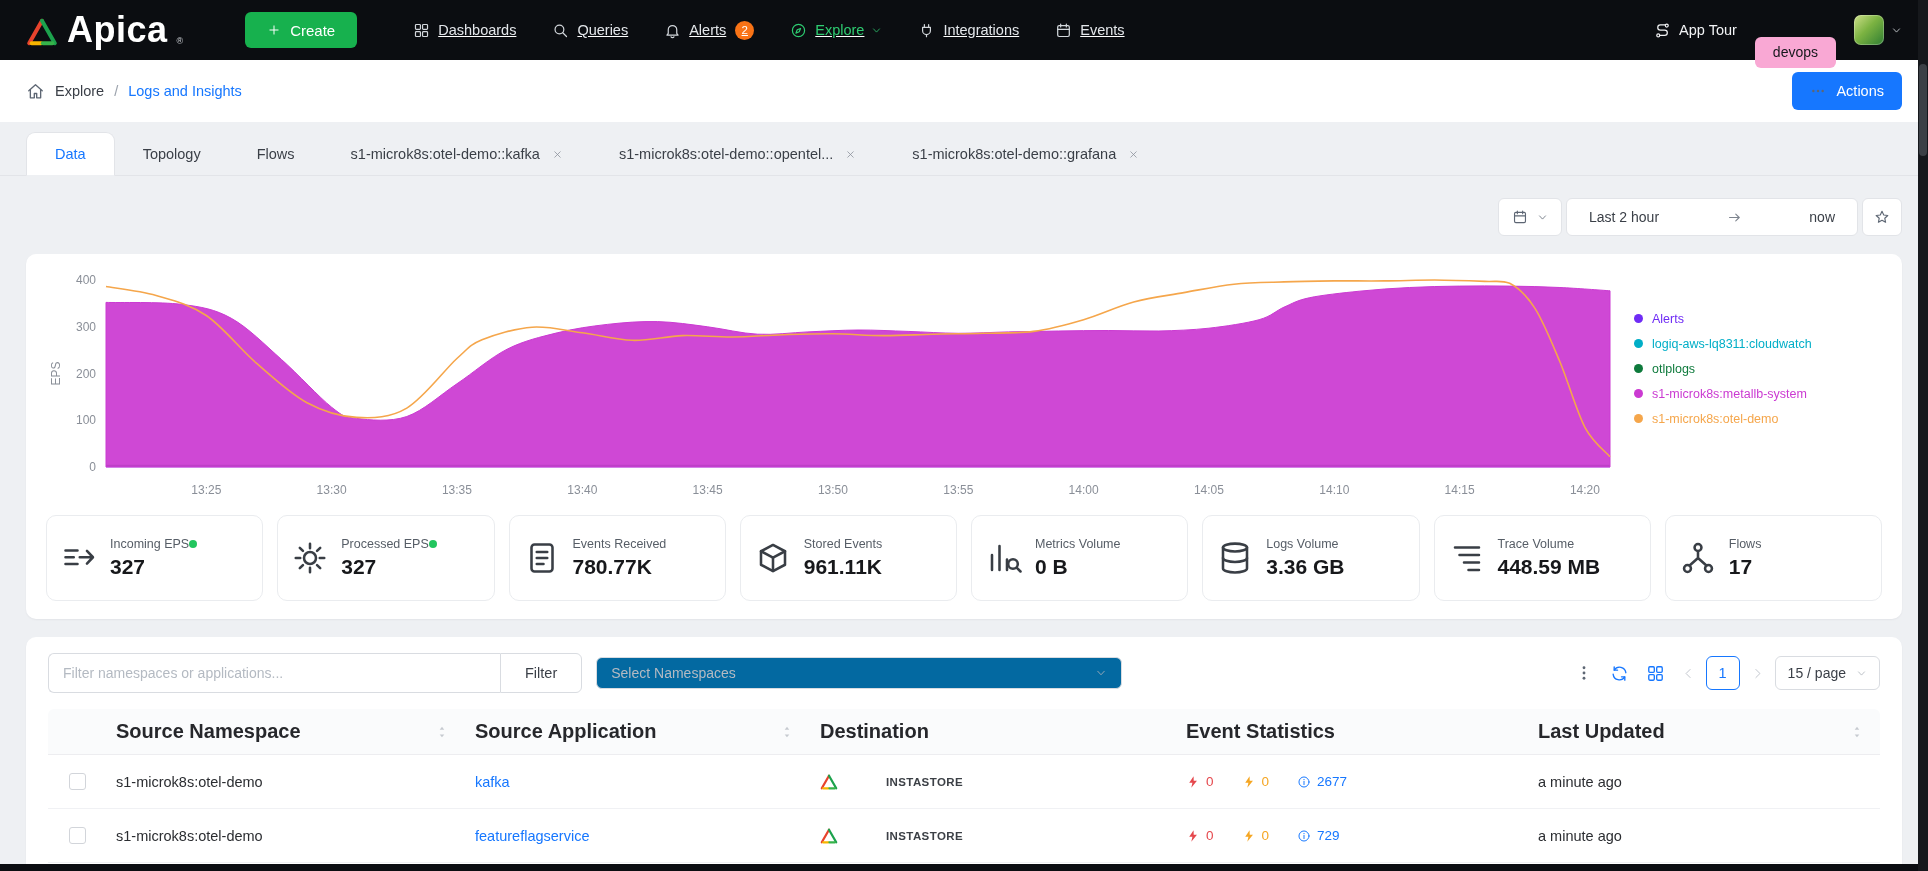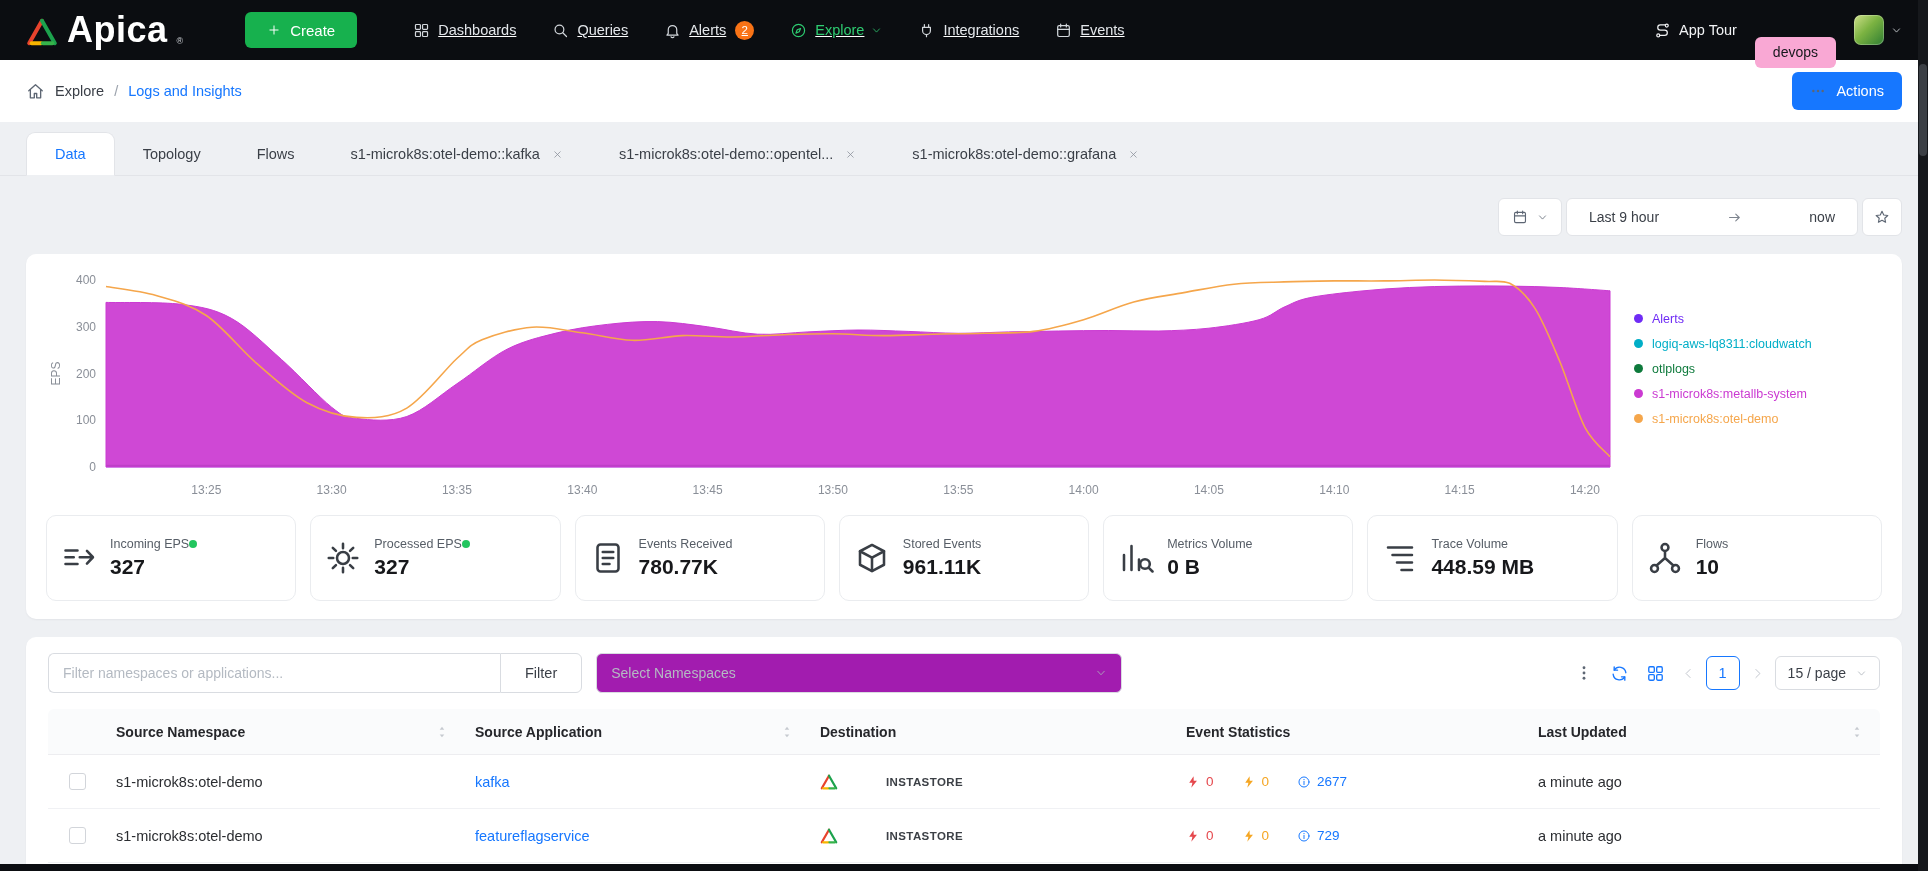--- a/index.html
+++ b/index.html
@@ -77,35 +77,35 @@
   .stat-dot{width:8px;height:8px;border-radius:50%;background:#22C55E;display:inline-block;}
   .stat-value{font-size:21px;font-weight:700;color:#17181b;margin-top:4px;}
 
   
   .table-card{border-radius:10px 10px 0 0;padding:16px 22px 0;min-height:252px;}
   .filter-row{display:flex;align-items:center;gap:14px;margin-bottom:16px;}
   .search-group{display:flex;}
   .search-input{width:452px;height:40px;border:1px solid #d9dce1;border-right:none;border-radius:6px 0 0 6px;padding:0 14px;font-size:14px;font-family:inherit;color:#3a3f47;outline:none;background:#fff;}
   .search-input::placeholder{color:#b4bac2;}
   .filter-btn{height:40px;padding:0 24px;border:1px solid #d9dce1;border-radius:0 6px 6px 0;background:#fff;font-size:14.5px;color:#3a3f47;}
-  .ns-select{width:526px;height:40px;border:1px solid #d9dce1;border-radius:6px;background:#a21caf;display:flex;align-items:center;justify-content:space-between;padding:0 14px;cursor:pointer;}
+  .ns-select{width:526px;height:32px;border:1px solid #d9dce1;border-radius:6px;background:#0369a1;display:flex;align-items:center;justify-content:space-between;padding:0 14px;cursor:pointer;}
   .ns-placeholder{font-size:14px;color:#b4bac2;}
   .sel-chev{font-size:12px;color:#aab0b8;}
   .sel-chev.sm{font-size:11px;}
   .right-controls{margin-left:auto;display:flex;align-items:center;gap:17px;}
   .ictrl{cursor:pointer;}
   .ictrl.gray{font-size:18px;color:#5d6673;}
   .ictrl.blue{font-size:19px;color:#1677FF;}
   .pager{display:flex;align-items:center;gap:11px;}
   .pg-arrow{font-size:13px;color:#bcc1c8;cursor:pointer;}
   .pg-num{width:34px;height:34px;border:1px solid #1677FF;color:#1677FF;border-radius:6px;display:flex;align-items:center;justify-content:center;font-size:14.5px;background:#fff;cursor:pointer;}
   .pagesize{height:34px;border:1px solid #d9dce1;border-radius:6px;background:#fff;display:flex;align-items:center;gap:10px;padding:0 12px;font-size:14px;color:#3a3f47;cursor:pointer;}
 
   .thead,.trow{display:grid;grid-template-columns:58px 1.02fr .98fr 1.04fr 1fr 1fr;align-items:center;}
-  .thead{background:#fafbfc;height:46px;border-bottom:1px solid #ededf0;font-weight:700;font-size:14px;color:#26272b;border-radius:6px 6px 0 0;}
+  .thead{background:#fafbfc;height:46px;border-bottom:1px solid #ededf0;font-weight:700;font-size:20px;color:#26272b;border-radius:6px 6px 0 0;}
   .th{padding:0 10px;display:flex;align-items:center;gap:6px;}
   .th.sortable{justify-content:space-between;padding-right:18px;cursor:pointer;}
   .sorter{display:flex;flex-direction:column;color:#c6cad0;}
   .sorter .icon{font-size:10px;margin:-2px 0;}
   .trow{height:54px;border-bottom:1px solid #f0f1f4;font-size:14.5px;color:#2b2d31;background:#fff;}
   .td{padding:0 10px;display:flex;align-items:center;}
   .td-check{justify-content:center;}
   .checkbox{width:17px;height:17px;border:1.5px solid #d2d5da;border-radius:3px;background:#fff;cursor:pointer;display:inline-block;}
   .app-link{color:#1677FF;}
   .dest{gap:9px;}
@@ -305,21 +305,21 @@
               <path d="M8 3v4M16 3v4M3.8 10.3h16.4"></path>
             </svg>
           </span>
         <span class="icon chev">
             <svg viewBox="0 0 24 24" fill="none" stroke="currentColor" stroke-width="1.7" stroke-linecap="round" stroke-linejoin="round">
               <path d="M5.5 8.5l6.5 7 6.5-7"></path>
             </svg>
           </span>
       </div>
       <div class="tb-box tb-range">
-        <span>Last 9 hour</span>
+        <span>Last 2 hour</span>
         <span class="icon">
             <svg viewBox="0 0 24 24" fill="none" stroke="currentColor" stroke-width="1.7" stroke-linecap="round" stroke-linejoin="round">
               <path d="M4 12h15"></path>
               <path d="M14 6.5l5.5 5.5-5.5 5.5"></path>
             </svg>
           </span>
         <span>now</span>
       </div>
       <div class="tb-box tb-star">
         <span class="icon">
@@ -453,20 +453,35 @@
             <div class="stat-txt">
               <div class="stat-title">
                 <span>Metrics Volume</span>
               </div>
               <div class="stat-value">0 B</div>
             </div>
           </div>
           <div class="stat-card">
             <span class="icon stat-icon">
               <svg viewBox="0 0 24 24" fill="none" stroke="currentColor" stroke-width="1.7" stroke-linecap="round" stroke-linejoin="round">
+                <ellipse cx="12" cy="5" rx="8" ry="2.6"></ellipse>
+                <path d="M4 5v7c0 1.4 3.6 2.6 8 2.6s8-1.2 8-2.6V5"></path>
+                <path d="M4 12v7c0 1.4 3.6 2.6 8 2.6s8-1.2 8-2.6v-7"></path>
+              </svg>
+            </span>
+            <div class="stat-txt">
+              <div class="stat-title">
+                <span>Logs Volume</span>
+              </div>
+              <div class="stat-value">3.36 GB</div>
+            </div>
+          </div>
+          <div class="stat-card">
+            <span class="icon stat-icon">
+              <svg viewBox="0 0 24 24" fill="none" stroke="currentColor" stroke-width="1.7" stroke-linecap="round" stroke-linejoin="round">
                 <path d="M4 5h16M7 10h13M10 15h10M13 20h7"></path>
               </svg>
             </span>
             <div class="stat-txt">
               <div class="stat-title">
                 <span>Trace Volume</span>
               </div>
               <div class="stat-value">448.59 MB</div>
             </div>
           </div>
@@ -476,21 +491,21 @@
                 <circle cx="12" cy="5" r="2.3"></circle>
                 <circle cx="5" cy="19" r="2.3"></circle>
                 <circle cx="19" cy="19" r="2.3"></circle>
                 <path d="M12 7.5V12M12 12l-5.6 5M12 12l5.6 5"></path>
               </svg>
             </span>
             <div class="stat-txt">
               <div class="stat-title">
                 <span>Flows</span>
               </div>
-              <div class="stat-value">10</div>
+              <div class="stat-value">17</div>
             </div>
           </div>
         </div>
     </section>
 
     <section class="card table-card">
       <div class="filter-row">
         <div class="search-group">
           <input class="search-input" placeholder="Filter namespaces or applications..." style="">
           <button class="filter-btn">Filter</button>

